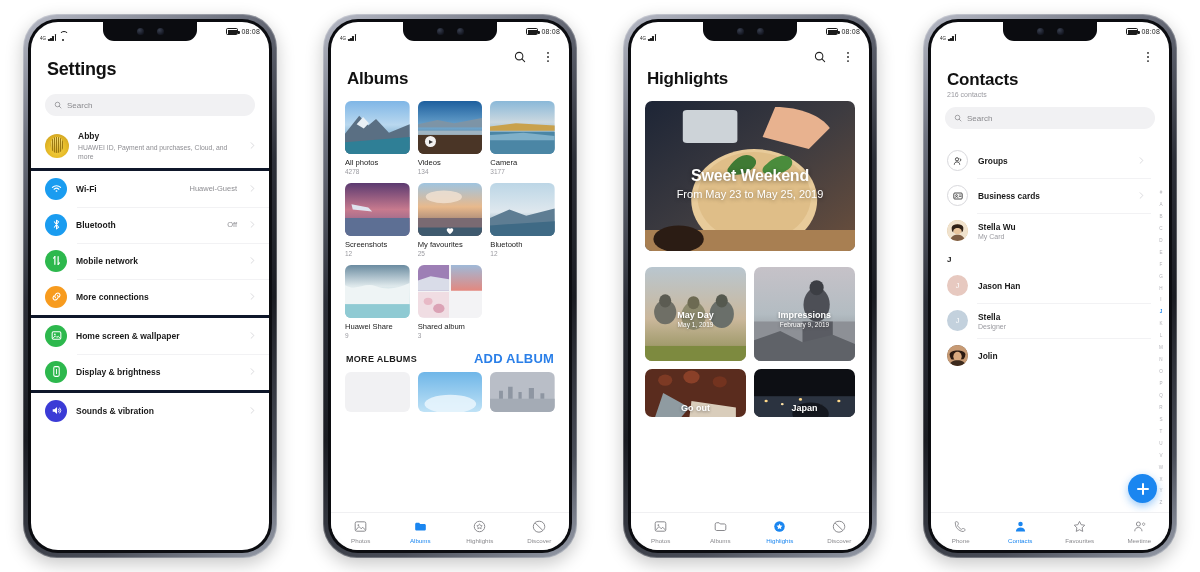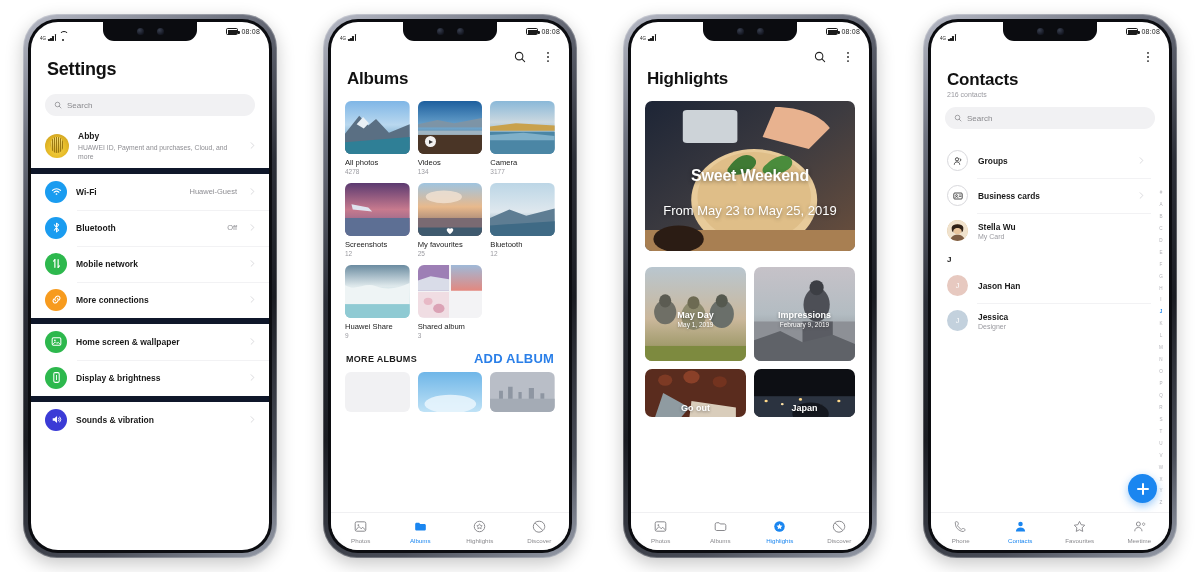--- a/index.html
+++ b/index.html
@@ -71,21 +71,21 @@
 
   .content{position:relative;height:calc(100% - 19px);overflow:hidden;}
 
   
   .s-title{font-size:18px;font-weight:bold;color:#111;padding:18px 16px 14px;letter-spacing:-.2px;}
   .searchbar{margin:0 14px 8px;height:22px;background:#f1f1f3;border-radius:11px;
     display:flex;align-items:center;gap:5px;padding:0 9px;}
   .searchbar .mag{width:8px;height:8px;flex:0 0 auto}
   .searchbar span{font-size:8px;color:#8a8a8e;}
   .slist{background:#fff;}
-  .sgroup{border-top:6px solid #0f172a;}
+  .sgroup{border-top:3px solid #0f172a;}
   .srow{display:flex;align-items:center;gap:9px;padding:7px 13px 7px 14px;position:relative;}
   .srow + .srow::before{content:"";position:absolute;left:46px;right:0;top:0;height:1px;background:#f2f2f4;}
   .sicon{width:22px;height:22px;border-radius:50%;flex:0 0 auto;display:flex;
          align-items:center;justify-content:center;color:#fff;}
   .sicon svg{width:13px;height:13px;display:block}
   .srow-main{flex:1;min-width:0}
   .srow-title{font-size:8.5px;color:#1a1a1a;font-weight:bold;line-height:1.25;}
   .srow-sub{font-size:6.8px;color:#8e8e93;line-height:1.35;margin-top:1px;}
   .srow-val{font-size:7.5px;color:#8e8e93;margin-right:3px;white-space:nowrap;}
   .chev{width:7px;height:7px;flex:0 0 auto;opacity:.55}
@@ -122,21 +122,21 @@
   .more-albums .ma-title{font-size:9px;font-weight:bold;color:#1a1a1a;letter-spacing:.3px;}
   .more-albums .ma-add{font-size:13px;font-weight:bold;color:#2a7fe8;letter-spacing:.2px;}
   .more-row{padding:0 14px;display:grid;grid-template-columns:repeat(3,1fr);gap:8px;}
   .more-row .alb-thumb{height:40px}
 
   
   .hl-hero{margin:0 14px;height:150px;border-radius:7px;overflow:hidden;position:relative;}
   .hl-hero-txt{position:absolute;left:0;right:0;top:44%;text-align:center;color:#fff;
     text-shadow:0 1px 4px rgba(0,0,0,.45);}
   .hl-hero-title{font-size:16px;font-weight:bold;letter-spacing:-.2px;}
-  .hl-hero-sub{font-size:13px;margin-top:18px;}
+  .hl-hero-sub{font-size:11px;margin-top:3px;}
   .hl-grid{padding:16px 14px 0;display:grid;grid-template-columns:1fr 1fr;gap:8px;}
   .hl-card{height:94px;border-radius:7px;overflow:hidden;position:relative;}
   .hl-card.short{height:48px;}
   .hl-txt{position:absolute;left:0;right:0;top:46%;text-align:center;color:#fff;
     text-shadow:0 1px 3px rgba(0,0,0,.4);}
   .hl-txt .t{font-size:9px;font-weight:bold;}
   .hl-txt .d{font-size:6.5px;margin-top:1px;}
   .hl-card.short .hl-txt{top:auto;bottom:4px;}
 
   
@@ -892,25 +892,36 @@
               <span>J</span>
             </div>
             <div class="c-name">Jason Han</div>
           </div>
 
           <div class="c-row">
             <div class="c-av" style="background:#c3d1dd">
               <span>J</span>
             </div>
             <div class="c-name">
-              <span>Jessica</span>
+              <span>Stella</span>
               <span class="cs">Designer</span>
             </div>
           </div>
 
+          <div class="c-row">
+            <div class="c-av" style="background:#8a6a52">
+              <svg viewBox="0 0 40 40" style="width:100%;height:100%">
+                  <circle cx="20" cy="20" r="20" fill="#c79a74"></circle>
+                  <path d="M5 18c0-10 30-10 30 0 0 6-4 9-4 9l-22 .5S5 24 5 18z" fill="#2b1a12"></path>
+                  <ellipse cx="20" cy="22" rx="8" ry="9" fill="#d9a97f"></ellipse>
+                  <path d="M4 40c2-8 8-11 16-11s14 3 16 11z" fill="#3d2a1d"></path>
+                </svg>
+            </div>
+            <div class="c-name">Jolin</div>
+          </div>
 
           <div class="alpha-index">
             <span>#</span>
             <span>A</span>
               <span>B</span>
             <span>C</span>
               <span>D</span>
             <span>E</span>
               <span>F</span>
             <span>G</span>

